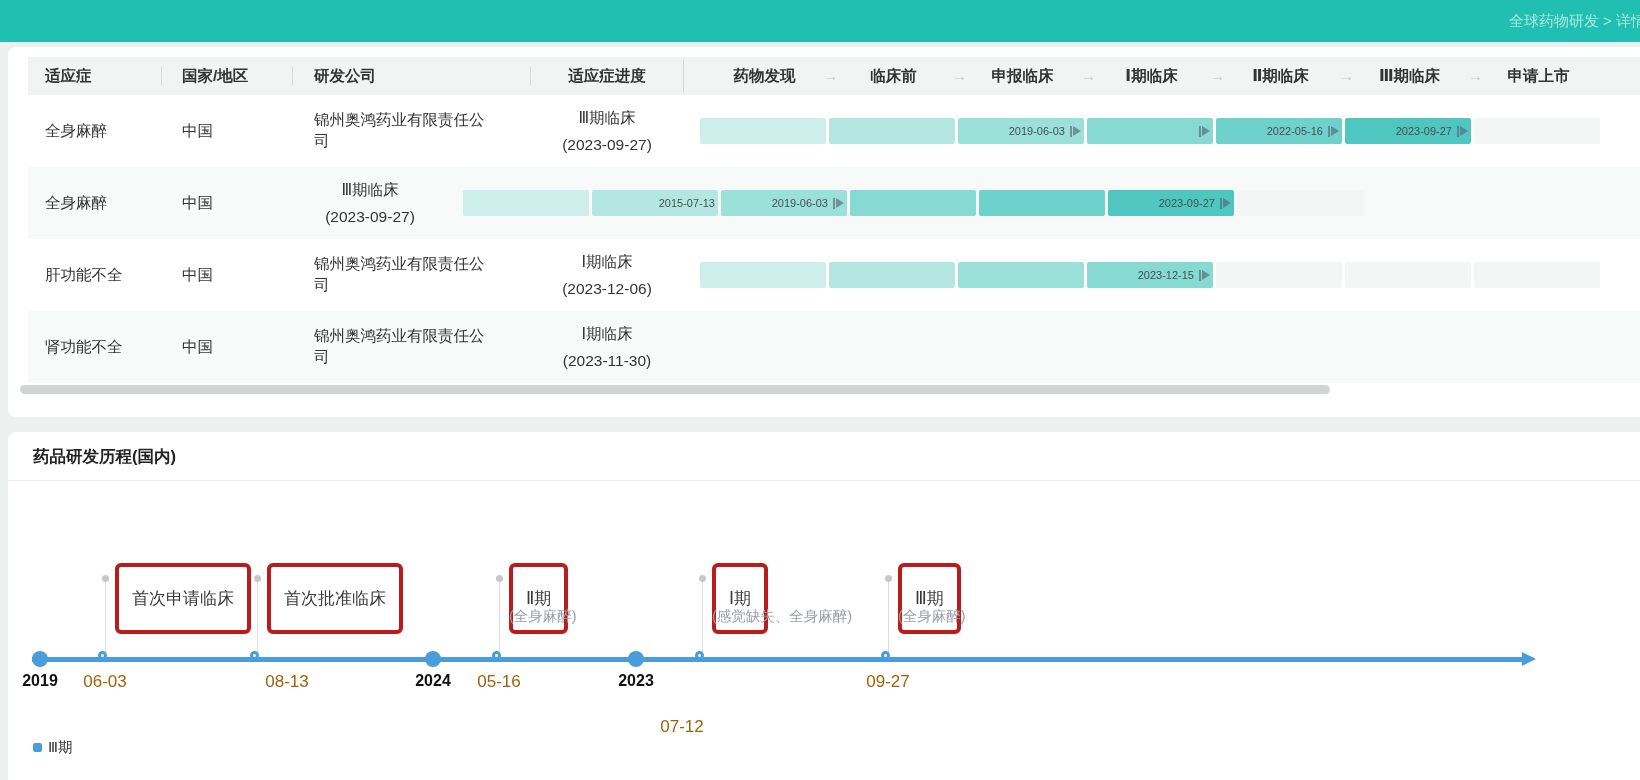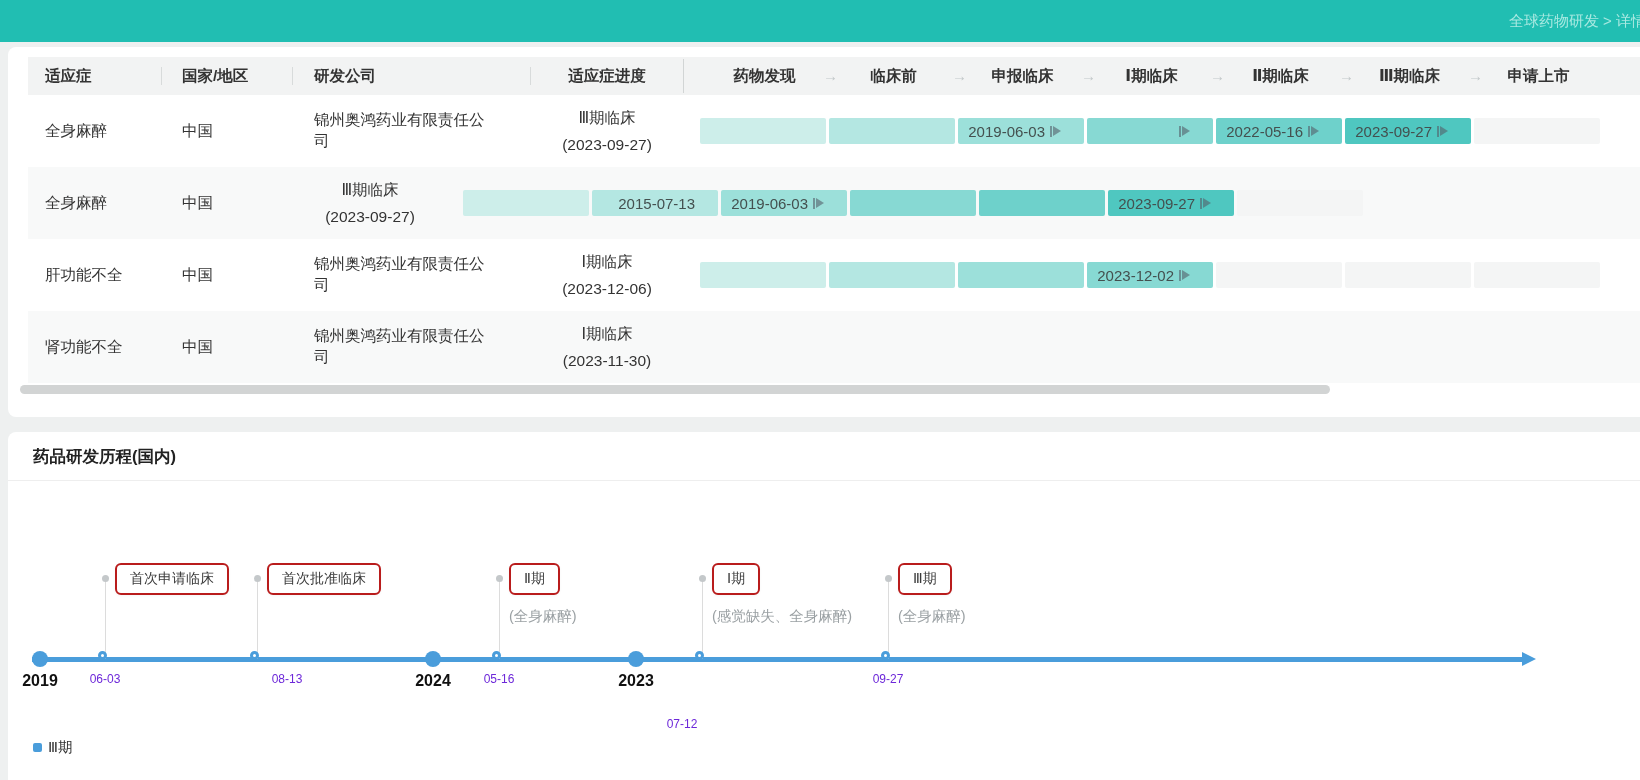--- a/index.html
+++ b/index.html
@@ -31,21 +31,21 @@
   .stage-h { width:129px; text-align:center; position:relative; }
   .stage-arrow { position:absolute; right:-9px; top:1px; color:#c3c8ca;
     font-weight:normal; font-size:15px; }
 
   .trow { display:flex; align-items:center; height:72px; font-size:15.5px; color:#333; }
   .trow.alt { background:#f8f9f9; }
   .c-progress .pl { line-height:27px; }
   .bars { display:flex; padding-left:16px; }
   .bar { width:126px; height:26px; margin-right:3px; border-radius:2px;
     display:flex; align-items:center; justify-content:flex-end;
-    padding-right:23px; font-size:15px; color:#44504f; }
+    padding-right:3px; font-size:11px; color:#44504f; }
   .ms-icon { display:inline-flex; align-items:center; margin-left:5px; opacity:.6; }
   .ms-icon .bl { width:2px; height:11px; background:#55616b; margin-right:1px; }
   .ms-icon .tr { width:0; height:0; border-top:5.5px solid transparent;
     border-bottom:5.5px solid transparent; border-left:8px solid #55616b; }
 
   .hscroll { position:absolute; left:12px; top:338px; width:1310px; height:9px;
     background:#d2d4d4; border-radius:5px; cursor:pointer; }
 
   
   .hist-title { padding:14px 25px 12px 25px; font-size:16.5px; font-weight:bold;
@@ -56,27 +56,27 @@
   .axis-arrow { position:absolute; left:1514px; top:171px; width:0; height:0;
     border-top:7.5px solid transparent; border-bottom:7.5px solid transparent;
     border-left:14px solid #4a9ddb; }
   .dot-fill { position:absolute; width:16px; height:16px; border-radius:50%;
     background:#4a9ddb; top:170px; }
   .dot-open { position:absolute; width:9px; height:9px; border-radius:50%;
     background:#fff; border:3.5px solid #4a9ddb; top:170px; }
   .stem { position:absolute; width:1px; background:#dcdcdc; top:100px; height:78px; }
   .stem-dot { position:absolute; width:7px; height:7px; border-radius:50%;
     background:#c4c8ca; top:94px; }
-  .callout { position:absolute; top:82px; background:#fff; border:2px solid #b91c1c;
-    border-radius:6px; padding:5px 13px; font-size:14px; color:#3a3a3a;
+  .callout { position:absolute; top:82px; background:#fff; border:4px solid #b91c1c;
+    border-radius:6px; padding:20px 13px; font-size:17px; color:#3a3a3a;
     white-space:nowrap; box-shadow:0 1px 3px rgba(0,0,0,.04); }
   .sublabel { position:absolute; top:126px; font-size:14.5px; color:#9ba1a4;
     white-space:nowrap; }
   .tdate { position:absolute; top:191px; transform:translateX(-50%);
-    font-size:12px; color:#6d28d9; white-space:nowrap; }
+    font-size:17px; color:#a16207; white-space:nowrap; }
   .tdate.year { font-weight:bold; font-size:16px; color:#111; }
   .legend { position:absolute; left:25px; top:257px; display:flex; gap:18px; }
   .legend-item { display:flex; align-items:center; gap:6px; font-size:14.5px;
     color:#333; cursor:pointer; }
   .legend-mark { width:9px; height:9px; border-radius:2px; background:#4a9ddb; }
 </style>
 </head>
 <body>
 
 <header class="topbar">
@@ -194,21 +194,21 @@
         <div class="c-progress">
           <div class="pl">Ⅰ期临床</div>
           <div class="pl">(2023-12-06)</div>
         </div>
         <span style="width: 1px;"></span>
         <div class="bars">
           <div class="bar" style="background: rgb(205, 238, 234);"></div>
           <div class="bar" style="background: rgb(180, 231, 226);"></div>
           <div class="bar" style="background: rgb(156, 224, 218);"></div>
           <div class="bar" style="background: rgb(135, 217, 211);">
-            <span>2023-12-02</span>
+            <span>2023-12-15</span>
             <span class="ms-icon">
               <span class="bl"></span>
               <span class="tr"></span>
             </span>
           </div>
           <div class="bar" style="background: rgb(244, 245, 245);"></div>
           <div class="bar" style="background: rgb(244, 245, 245);"></div>
           <div class="bar" style="background: rgb(244, 245, 245);"></div>
         </div>
       </div>

